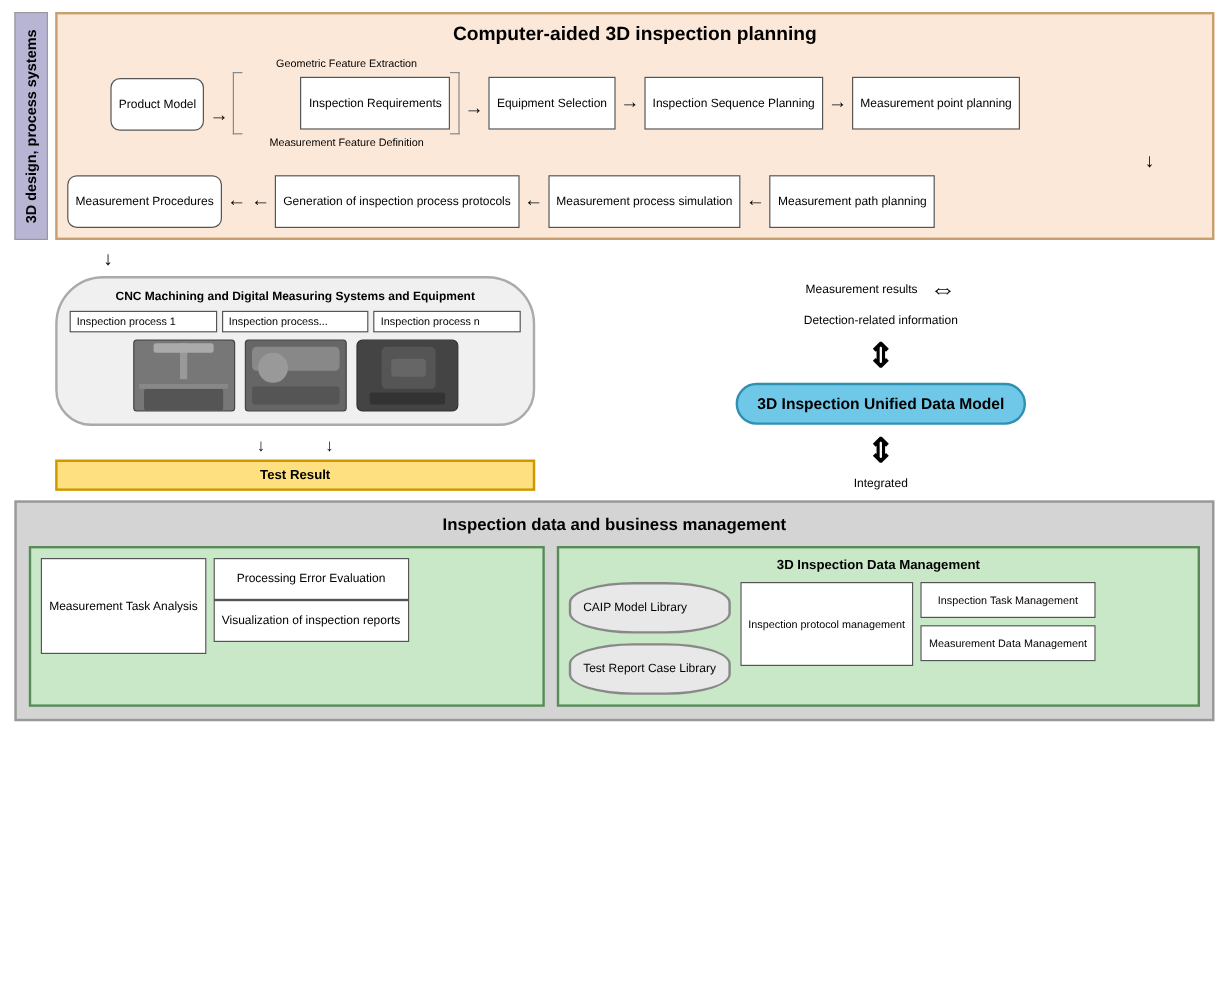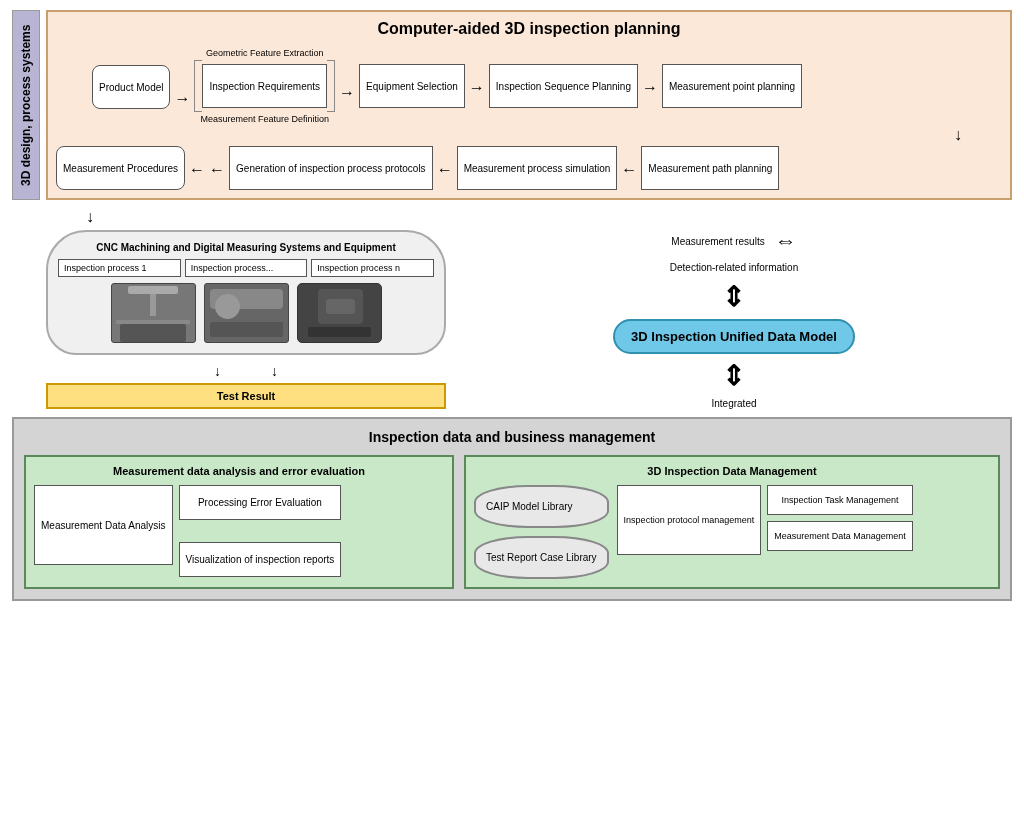--- a/index.html
+++ b/index.html
@@ -229,21 +229,21 @@
           <div style="width:20px;"></div>
           <div class="flow-box rounded" style="min-width:70px;min-height:44px;display:flex;align-items:center;justify-content:center;">Product Model</div>
         </div>
 
         <div style="font-size:16px;margin-top:22px;">→</div>
 
         <div style="display:flex;flex-direction:column;align-items:center;">
           <div class="geo-feature-label" style="font-size:9px;margin-bottom:2px;text-align:center;">Geometric Feature Extraction</div>
           <div style="display:flex;align-items:center;gap:0;">
             <div style="border:1.5px solid #888;border-right:none;width:8px;height:52px;"></div>
-            <div class="flow-box" style="min-width:70px;min-height:44px;display:flex;align-items:center;justify-content:center;text-align:center;">Inspection Requirements</div>
+            <div class="flow-box" style="min-width:70px;min-height:44px;display:flex;align-items:center;justify-content:center;text-align:center;margin-left:48px;">Inspection Requirements</div>
             <div style="border:1.5px solid #888;border-left:none;width:8px;height:52px;"></div>
           </div>
           <div class="measure-feature-label" style="font-size:9px;margin-top:2px;text-align:center;">Measurement Feature Definition</div>
         </div>
 
         <div style="font-size:16px;margin-top:10px;">→</div>
 
         <div class="flow-box" style="min-width:68px;min-height:44px;display:flex;align-items:center;justify-content:center;text-align:center;">Equipment Selection</div>
 
         <div style="font-size:16px;margin-top:0px;">→</div>
@@ -347,26 +347,25 @@
     </div>
 
   </div>
 
   <div class="bottom-section">
     <div class="bottom-title">Inspection data and business management</div>
 
     <div class="bottom-content">
 
       <div class="bottom-left">
-        <div class="bottom-section-title">Measurement data analysis and error evaluation</div>
         <div style="display:flex;gap:6px;align-items:flex-start;">
 
-          <div class="mda-box" style="min-height:80px;min-width:90px;">Measurement Data Analysis</div>
-
-          <div style="display:flex;flex-direction:column;gap:22px;">
+          <div class="mda-box" style="min-height:80px;min-width:90px;">Measurement Task Analysis</div>
+
+          <div style="display:flex;flex-direction:column;gap:0;">
             <div class="mda-box" style="min-height:35px;min-width:90px;">Processing Error Evaluation</div>
             <div class="mda-box" style="min-height:35px;min-width:90px;">Visualization of inspection reports</div>
           </div>
         </div>
       </div>
 
       <div class="bottom-right">
         <div class="bottom-section-title">3D Inspection Data Management</div>
         <div style="display:flex;gap:8px;align-items:flex-start;">
 

